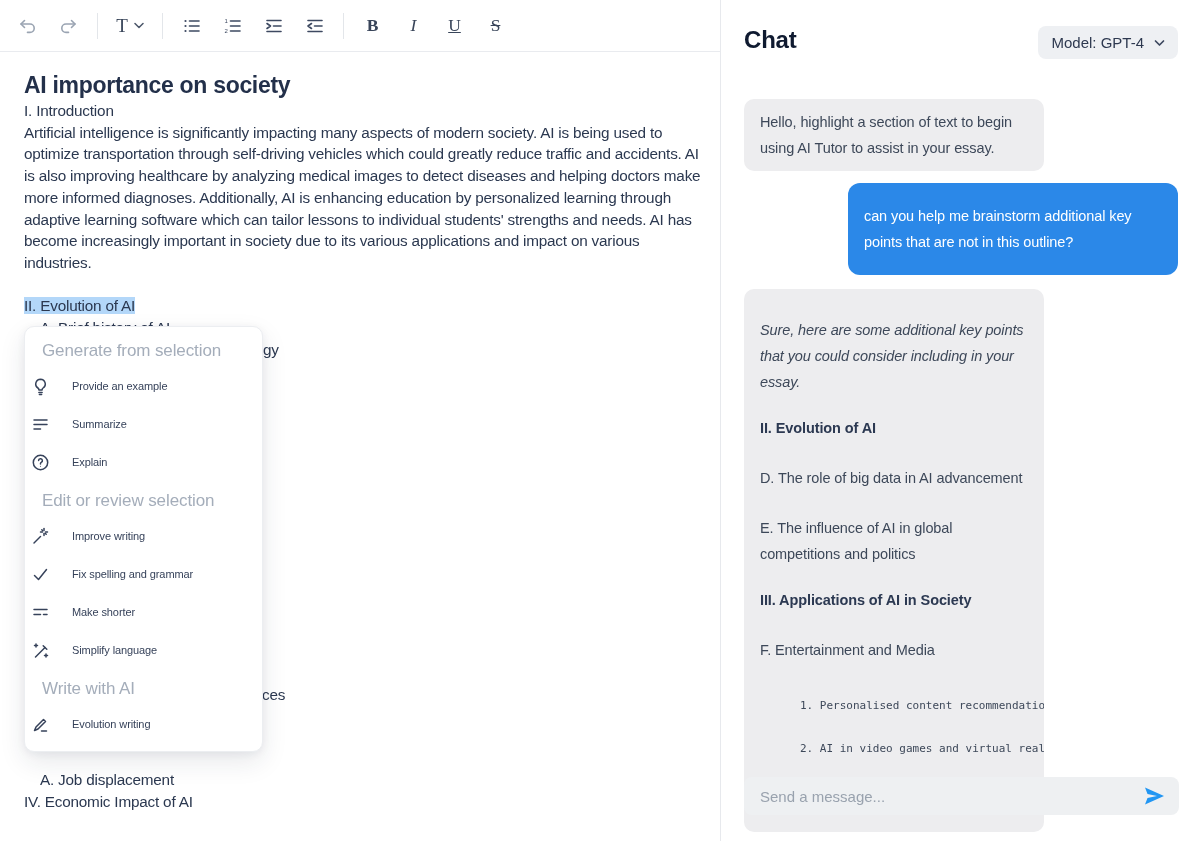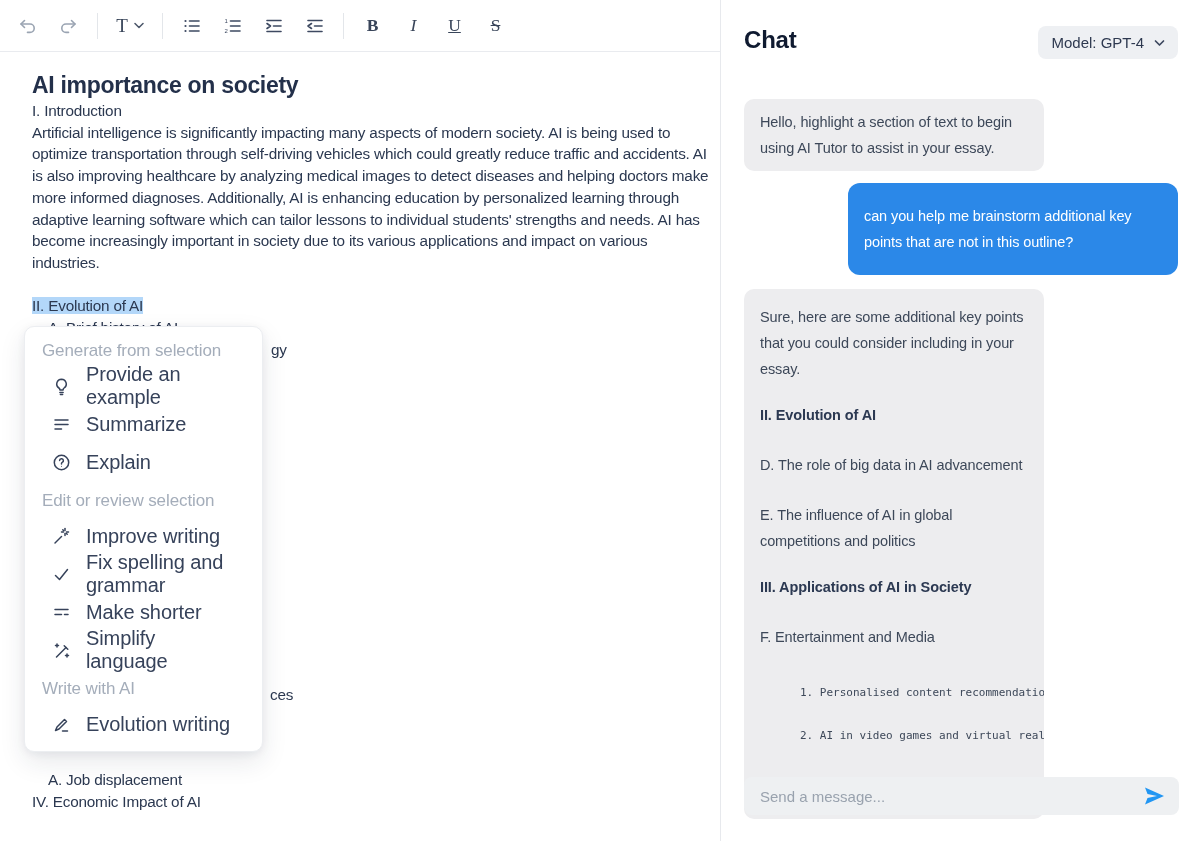--- a/index.html
+++ b/index.html
@@ -17,43 +17,43 @@
   .tb-btn.disabled svg { stroke:#9aa4b2; }
   .tb-divider { width:1px; height:26px; background:#e3e6ea; margin:0 7px; }
   .tb-letter { font-family:"Liberation Serif", serif; font-size:17.5px; color:#39455a; }
   .tb-bold { font-weight:700; }
   .tb-italic { font-style:italic; }
   .tb-under { text-decoration:underline; }
   .tb-strike { text-decoration:line-through; }
   .tb-textstyle { display:flex; align-items:center; gap:6px; width:46px; }
   .tb-textstyle .t-glyph { font-family:"Liberation Serif", serif; font-size:19px; color:#39455a; }
 
-  .doc { position:relative; padding:18px 14px 0 32px; font-size:15.3px; letter-spacing:-0.2px;
+  .doc { position:relative; padding:18px 14px 0 24px; font-size:15.3px; letter-spacing:-0.2px;
     line-height:21.7px; color:#2b3850; }
   .doc-title { font-size:23px; line-height:30px; font-weight:700; color:#23304a; letter-spacing:-0.3px; }
   .doc-line { min-height:21.7px; }
   .body-par { width:684px; height:152px; overflow:hidden; }
   .blank-line { height:21.7px; }
   .indent1 { padding-left:16px; }
   .indent2 { padding-left:23px; }
   .selected-hl { background:#b3d7f9; }
   .hidden-region { position:relative; height:387px; }
   .frag { position:absolute; color:#2b3850; }
   .frag-gy { left:239px; top:0px; }
   .frag-ces { left:238px; top:345px; }
 
   
   .ctx-menu { position:absolute; left:24px; top:326px; width:239px; z-index:10;
     background:#ffffff; border:1px solid #eceef1; border-radius:10px;
     box-shadow:0 10px 26px rgba(25,35,60,0.10), 0 2px 8px rgba(25,35,60,0.06);
     padding:10px 0 8px 0; }
   .menu-header { padding:10px 17px 6px 17px; font-size:17px; color:#a4adba; letter-spacing:-0.1px; }
   .menu-header.first { padding-top:4px; }
-  .menu-item { display:flex; align-items:center; gap:15px; height:38px; padding:0 27px;
-    font-size:20px; color:#36425a; letter-spacing:-0.1px; cursor:pointer; }
+  .menu-item { display:flex; align-items:center; gap:22px; height:38px; padding:0 6px;
+    font-size:11px; color:#36425a; letter-spacing:-0.1px; cursor:pointer; }
   .menu-item svg { width:19px; height:19px; stroke:#36425a; fill:none; stroke-width:1.5;
     stroke-linecap:round; stroke-linejoin:round; flex:none; }
 
   
   .chat-panel { position:absolute; left:720px; top:0; width:480px; height:841px;
     border-left:1px solid #e7e9ed; background:#fff; }
   .chat-header { display:flex; align-items:flex-start; justify-content:space-between;
     padding:26px 22px 0 23px; }
   .chat-title { font-size:24px; font-weight:700; color:#0f1a30; letter-spacing:-0.2px; }
   .model-chip { display:flex; align-items:center; gap:10px; background:#eef0f3; border:none;
@@ -63,21 +63,21 @@
 
   .messages { padding:40px 22px 0 23px; display:flex; flex-direction:column; }
   .bubble { border-radius:10px; font-size:14.5px; line-height:26px; letter-spacing:-0.1px; }
   .bubble.assistant { background:#ededef; color:#3d4859; align-self:flex-start;
     padding:10px 16px; max-width:300px; }
   .bubble.user { background:#2b88e8; color:#ffffff; align-self:flex-end; border-radius:12px;
     padding:20px 16px; max-width:330px; margin-top:12px; }
   .bubble.long { width:330px; padding:12px 16px 14px 16px; margin-top:14px; overflow:hidden; }
   .bubble.long .blk-h { font-weight:700; color:#2c3952; margin-top:20px; }
   .bubble.long .blk-p { margin-top:24px; }
-  .bubble.long .blk-p.first { margin-top:3px; }
+  .bubble.long .blk-p.first { margin-top:16px;font-style:italic; }
   .bubble.long .blk-mono { font-family:"DejaVu Sans Mono", monospace; font-size:11px;
     line-height:14px; letter-spacing:0; margin-top:36px; padding-left:40px; white-space:nowrap; }
   .bubble.long .blk-mono + .blk-mono { margin-top:29px; }
   .bubble.long .blk-last { margin-top:36px; }
 
   .chat-inputbar { position:absolute; left:23px; top:777px; width:435px; height:38px;
     background:#eef0f2; border-radius:8px; display:flex; align-items:center; padding:0 12px 0 16px; }
   .chat-inputbar input { flex:1; border:none; background:transparent; outline:none;
     font-size:15px; color:#2e3950; font-family:"Liberation Sans", sans-serif; }
   .chat-inputbar input::placeholder { color:#99a2ae; }

